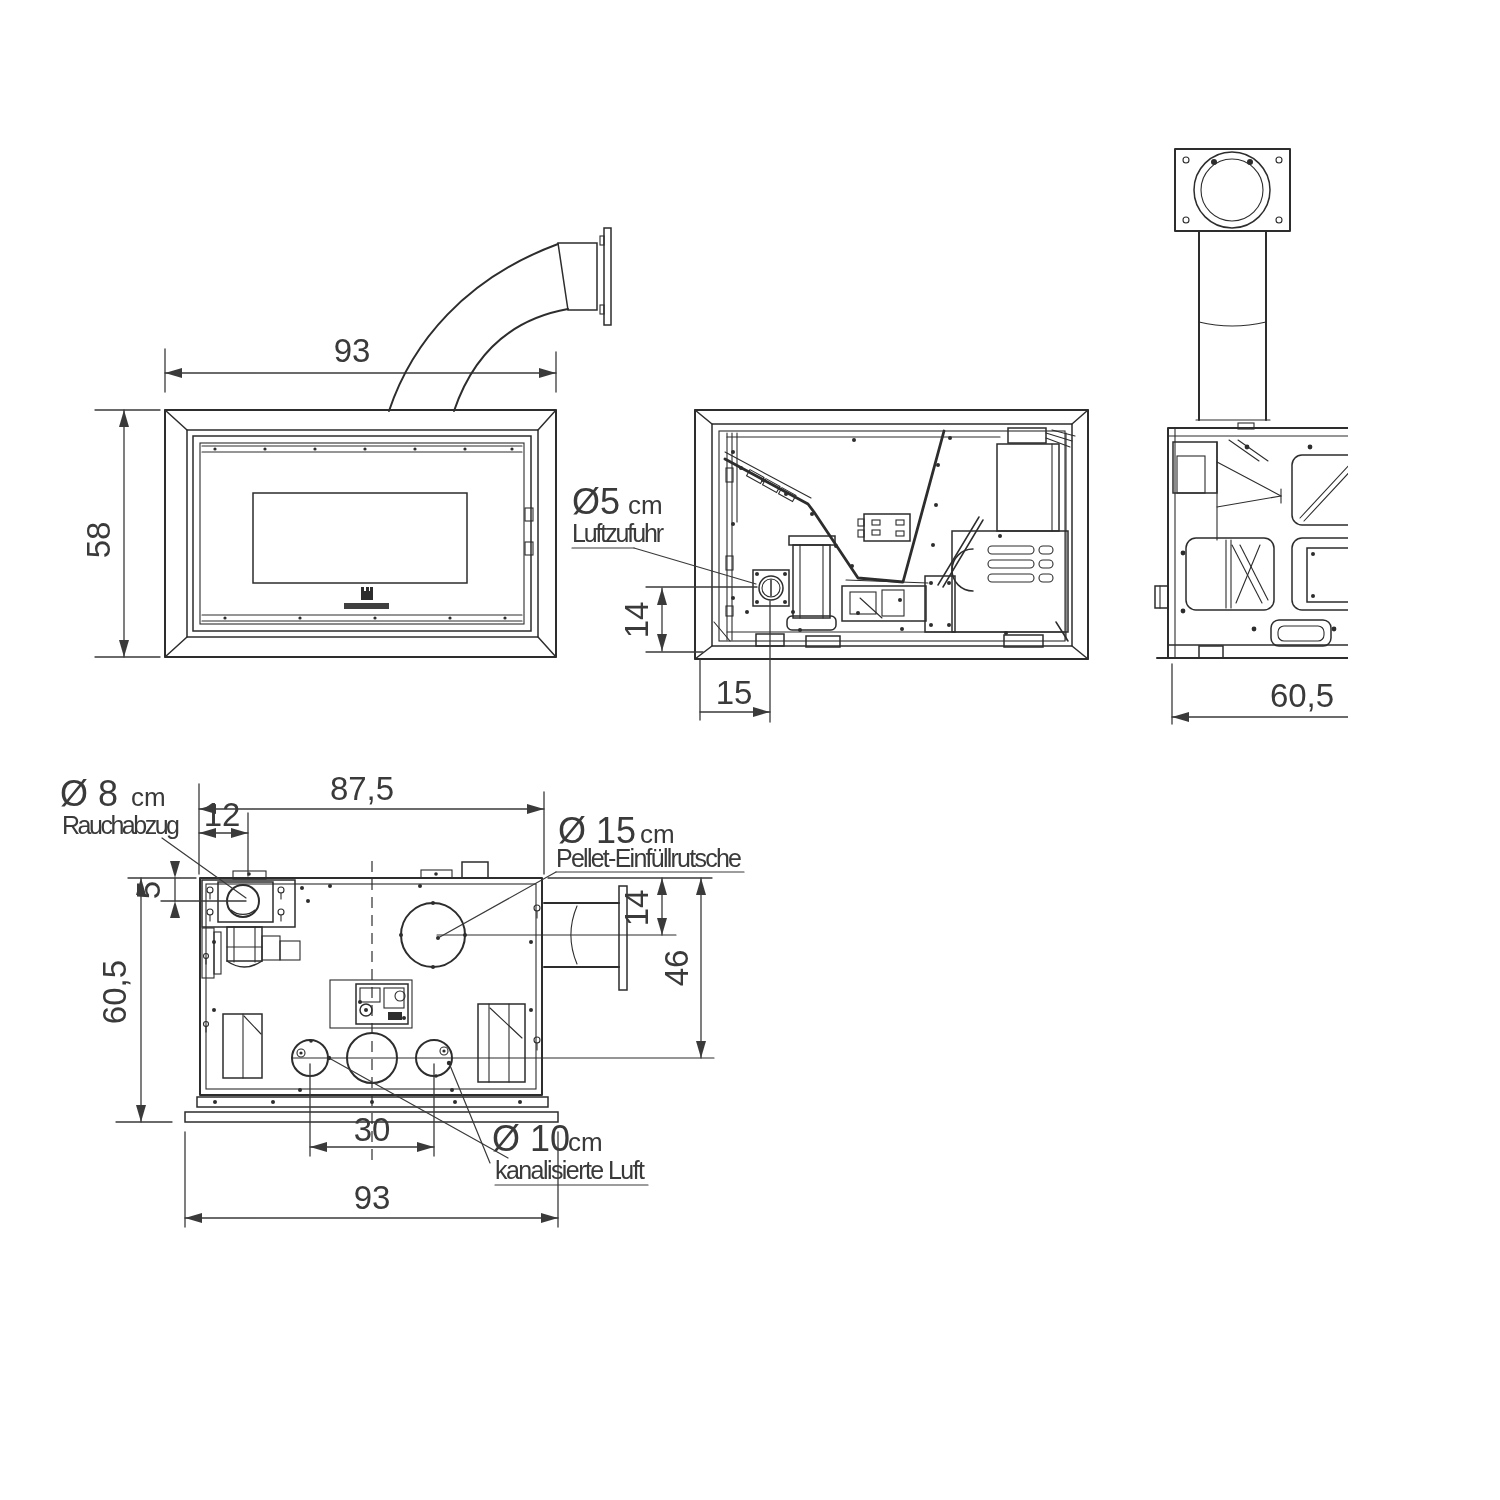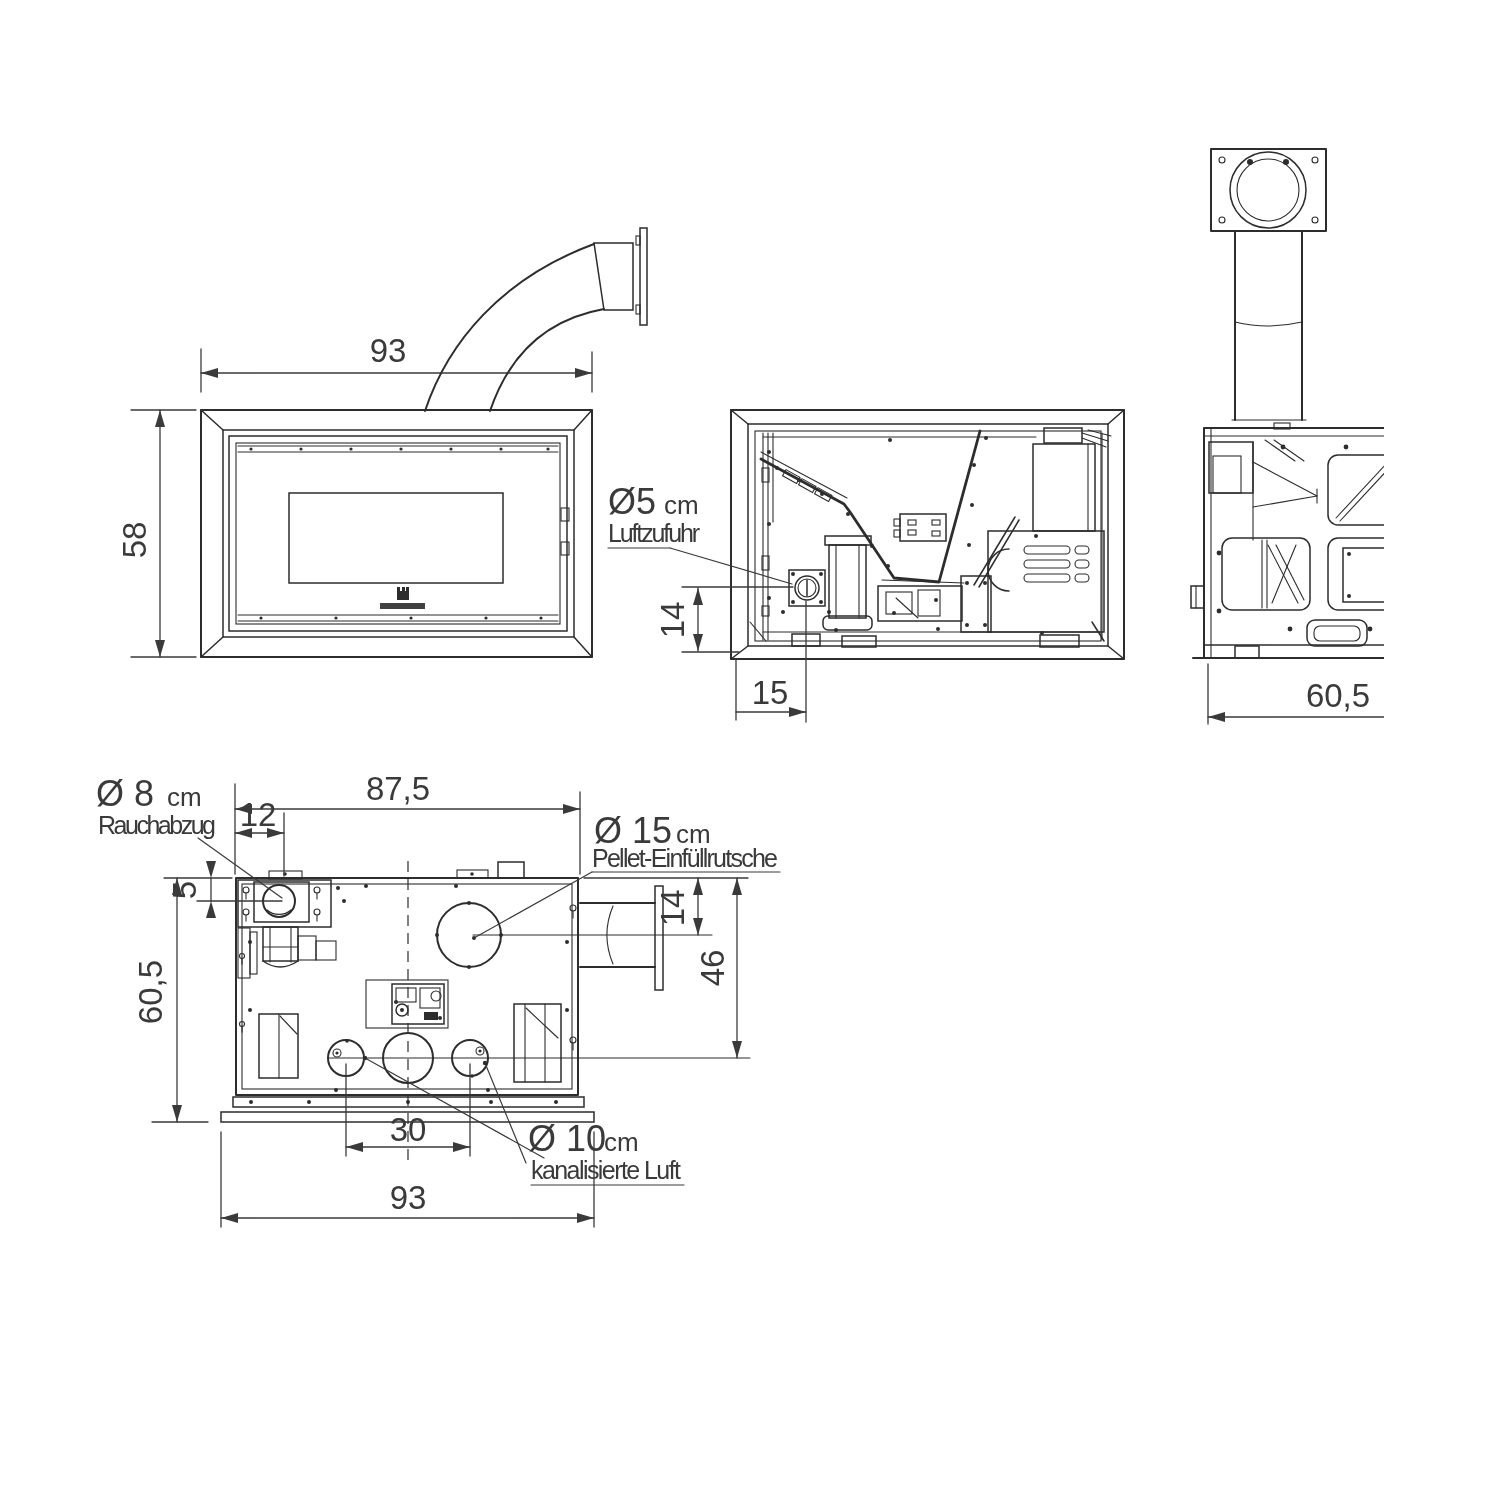--- a/index.html
+++ b/index.html
@@ -1,16 +1,16 @@
 <!DOCTYPE html>
 <html><head>
 <meta charset="utf-8">
 <style>
   html,body{margin:0;padding:0;background:#ffffff;}
-  .canvas{position:relative;width:1348px;height:1500px;background:#ffffff;overflow:hidden;margin-left:36px;}
+  .canvas{position:relative;width:1348px;height:1500px;background:#ffffff;overflow:hidden;}
   svg{display:block;}
   .ln{stroke:#2d2d2d;fill:none;stroke-width:2;stroke-linecap:round;stroke-linejoin:round;}
   .t1{stroke:#2d2d2d;fill:none;stroke-width:1.1;stroke-linecap:round;}
   .t2{stroke:#2d2d2d;fill:none;stroke-width:1.5;stroke-linecap:round;}
   .b{stroke:#2d2d2d;fill:none;stroke-width:2.8;stroke-linecap:round;stroke-linejoin:round;}
   .dim{stroke:#3a3a3a;fill:none;stroke-width:1.3;stroke-linecap:round;}
   .ldr{stroke:#3a3a3a;fill:none;stroke-width:1.2;stroke-linecap:round;}
   .ar{fill:#3a3a3a;stroke:none;}
   .dot{fill:#2d2d2d;stroke:none;}
   .fillw{fill:#ffffff;}

